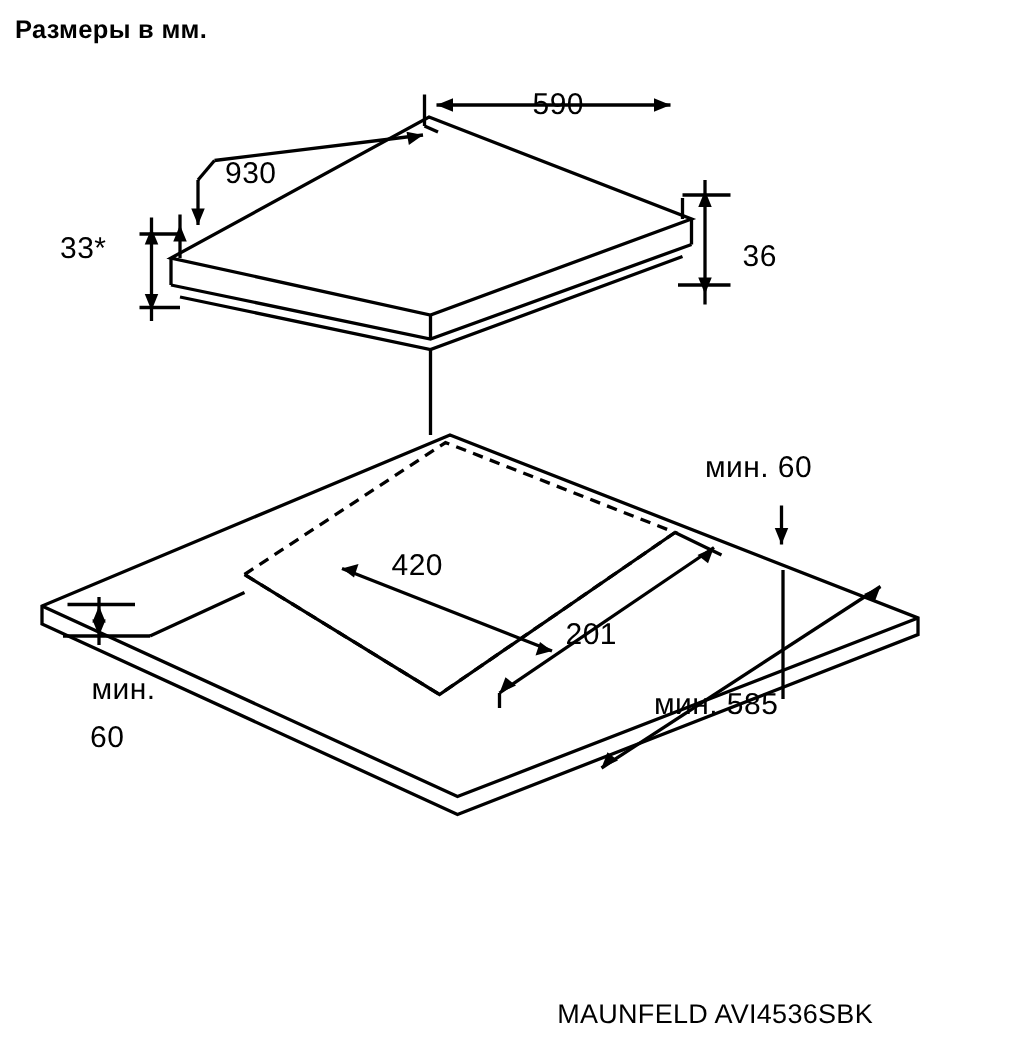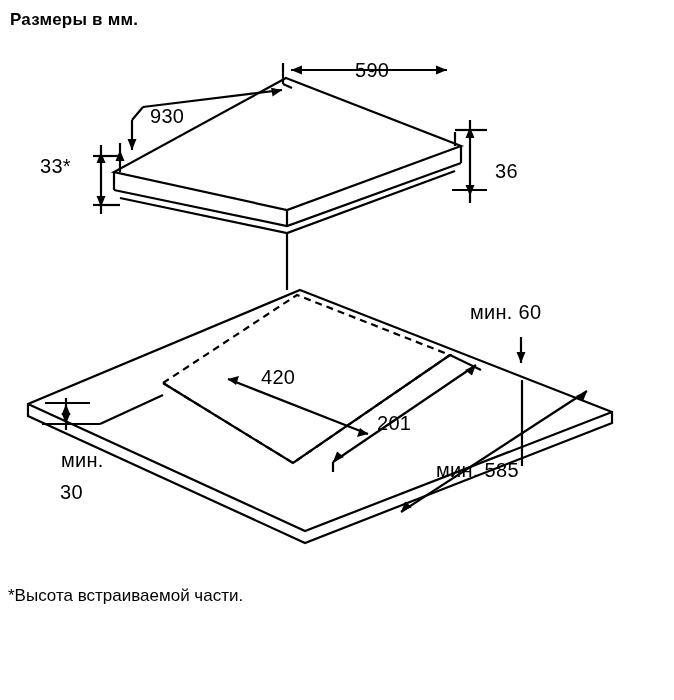--- a/index.html
+++ b/index.html
@@ -148,20 +148,20 @@
 
   <div class="txt dim-text" style="left:495px; top:160px;">36</div>
 
   <div class="txt dim-text" style="left:261px; top:366px;text-align:right;">420</div>
 
   <div class="txt dim-text" style="left:377px; top:412px;">201</div>
 
   <div class="txt dim-text" style="left:470px; top:301px;">мин. 60</div>
 
   <div class="txt dim-text" style="left:61px; top:449px;">мин.</div>
-  <div class="txt dim-text" style="left:60px; top:481px;">30</div>
+  <div class="txt dim-text" style="left:60px; top:481px;">60</div>
 
   <div class="txt dim-text" style="left:436px; top:443px;margin-top:16px;">мин. 585</div>
 
-  <div class="txt note-text" style="left:8px; top:586px;">*Высота встраиваемой части.</div>
 
+  <div class="txt model-text" style="right:10px; top:666px;">MAUNFELD AVI4536SBK</div>
 
 </div>
 
 </body></html>

